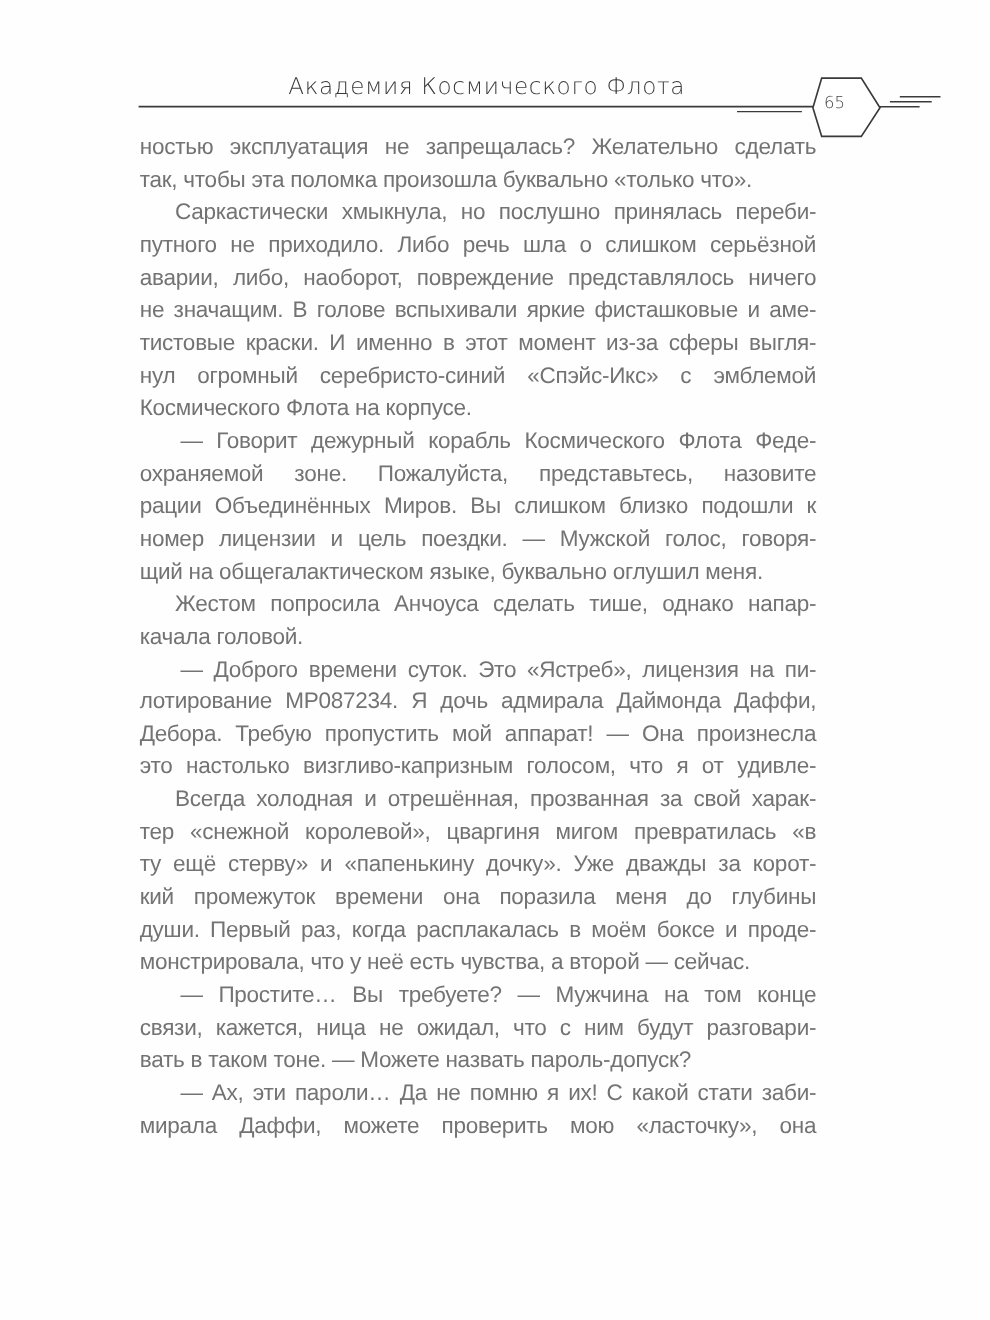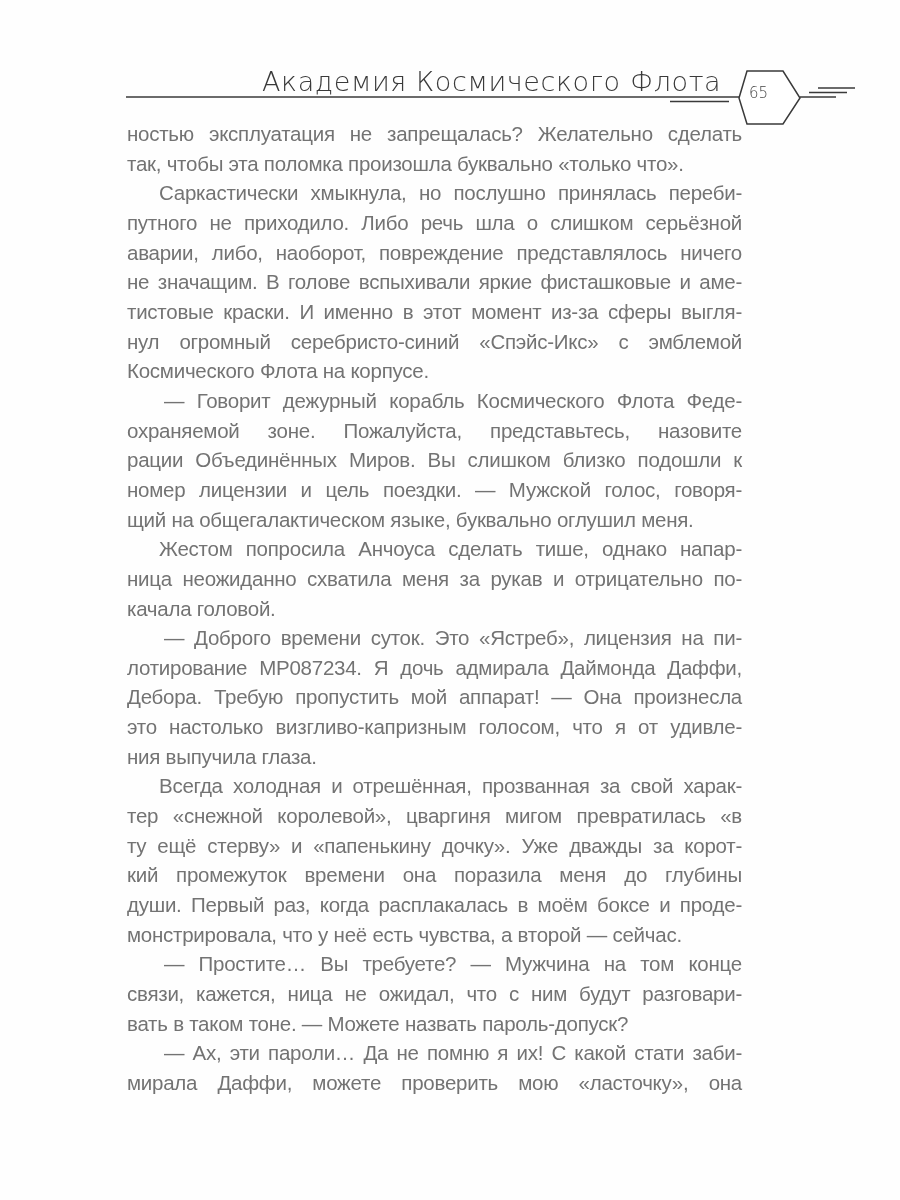--- a/index.html
+++ b/index.html
@@ -1,21 +1,21 @@
 <!DOCTYPE html>
 <html><head>
 <meta charset="utf-8">
 <style>
   html, body { margin:0; padding:0; }
   body { width:900px; height:1200px; background:#ffffff; position:relative; overflow:hidden; }
   .page { position:absolute; left:0; top:0; width:900px; height:1200px; background:#fefefe; }
   .running-head { position:absolute; left:0; top:0; width:900px; height:140px; }
   .head-title {
     position:absolute; left:262px; top:66px; width:360px; text-align:center;
-    font-family:"DejaVu Sans", sans-serif; font-weight:300; font-size:27px; letter-spacing:0.6px;
+    font-family:"DejaVu Sans", sans-serif; font-weight:300; font-size:21px; letter-spacing:0.6px;
     color:#3a3a3a; white-space:nowrap;
   }
   .page-number {
     position:absolute; left:749px; top:84px; width:40px; text-align:left;
     font-family:"DejaVu Sans", sans-serif; font-size:15px; color:#444; font-weight:300;
   }
   svg.ornament { position:absolute; left:0; top:0; }
   .body-text {
     position:absolute; left:127px; top:119px; width:615px;
     font-family:"Liberation Sans", sans-serif; font-size:20.5px; line-height:29.66px;
@@ -57,27 +57,25 @@
       <span class="line">не значащим. В голове вспыхивали яркие фисташковые и аме-</span>
       <span class="line">тистовые краски. И именно в этот момент из-за сферы выгля-</span>
       <span class="line">нул огромный серебристо-синий «Спэйс-Икс» с эмблемой</span>
       <span class="line last">Космического Флота на корпусе.</span>
       <span class="line dialog">— Говорит дежурный корабль Космического Флота Феде-</span>
       <span class="line">охраняемой зоне. Пожалуйста, представьтесь, назовите</span>
       <span class="line">рации Объединённых Миров. Вы слишком близко подошли к</span>
       <span class="line">номер лицензии и цель поездки. — Мужской голос, говоря-</span>
       <span class="line last">щий на общегалактическом языке, буквально оглушил меня.</span>
       <span class="line indent">Жестом попросила Анчоуса сделать тише, однако напар-</span>
-      <span class="line">ница неожиданно схватила меня за рукав и отрицательно по-</span>
       <span class="line last">качала головой.</span>
       <span class="line dialog">— Доброго времени суток. Это «Ястреб», лицензия на пи-</span>
       <span class="line">лотирование MP087234. Я дочь адмирала Даймонда Даффи,</span>
       <span class="line">Дебора. Требую пропустить мой аппарат! — Она произнесла</span>
       <span class="line">это настолько визгливо-капризным голосом, что я от удивле-</span>
-      <span class="line last">ния выпучила глаза.</span>
       <span class="line indent">Всегда холодная и отрешённая, прозванная за свой харак-</span>
       <span class="line">тер «снежной королевой», цваргиня мигом превратилась «в</span>
       <span class="line">ту ещё стерву» и «папенькину дочку». Уже дважды за корот-</span>
       <span class="line">кий промежуток времени она поразила меня до глубины</span>
       <span class="line">души. Первый раз, когда расплакалась в моём боксе и проде-</span>
       <span class="line last">монстрировала, что у неё есть чувства, а второй — сейчас.</span>
       <span class="line dialog">— Простите… Вы требуете? — Мужчина на том конце</span>
       <span class="line">связи, кажется, ница не ожидал, что с ним будут разговари-</span>
       <span class="line last">вать в таком тоне. — Можете назвать пароль-допуск?</span>
       <span class="line dialog">— Ах, эти пароли… Да не помню я их! С какой стати заби-</span>

